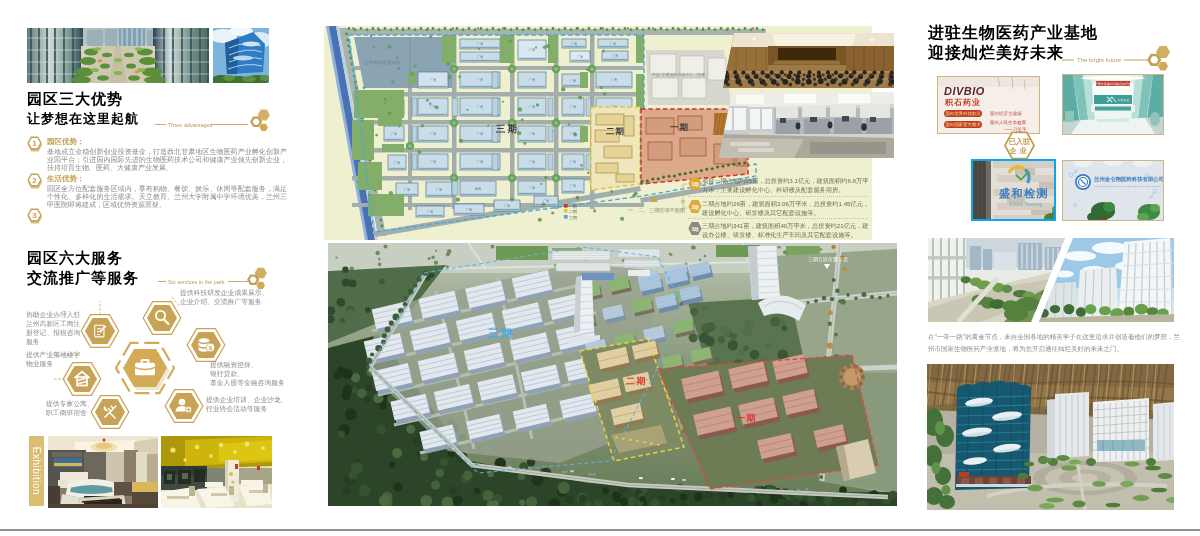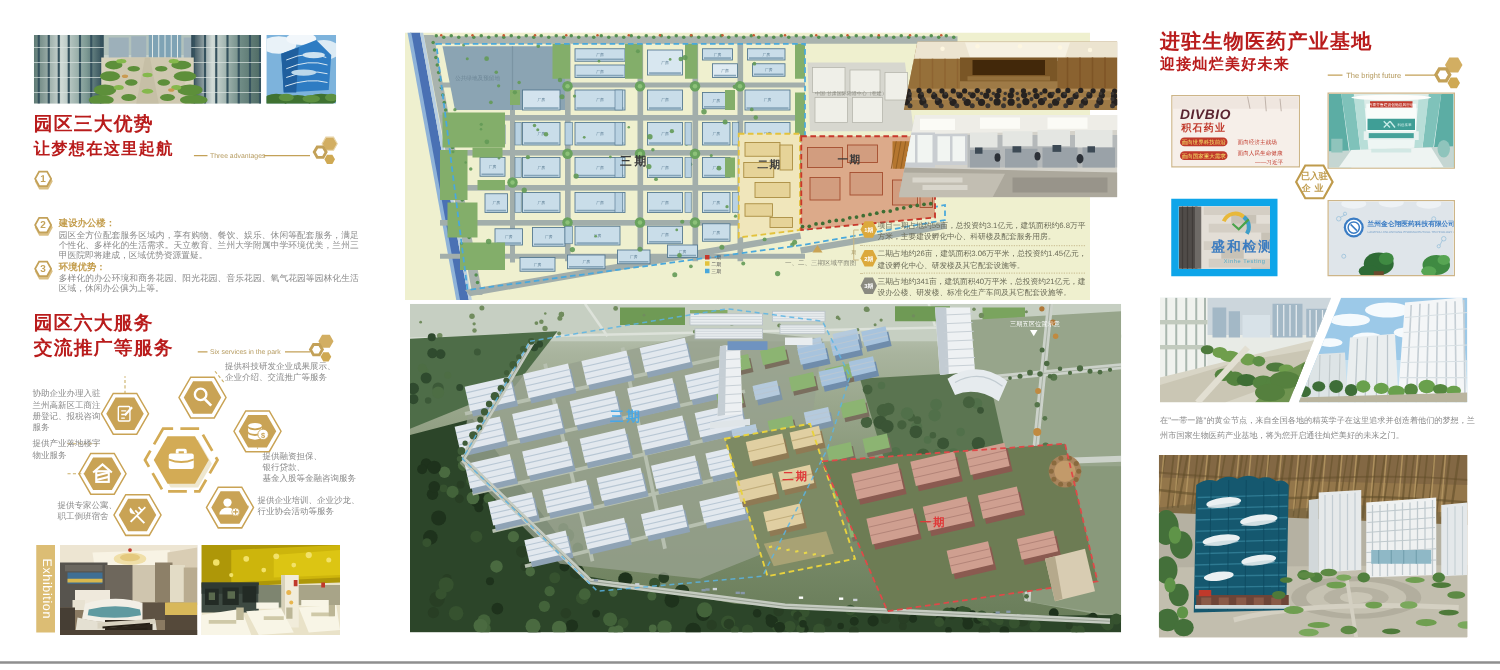--- a/index.html
+++ b/index.html
@@ -1,20 +1,20 @@
 <!DOCTYPE html>
 <html><head>
 <meta charset="utf-8">
 <style>
   html,body{margin:0;padding:0;}
   body{width:1200px;height:536px;overflow:hidden;background:#ffffff;
        font-family:"Liberation Sans", sans-serif;}
   #page{position:relative;width:1200px;height:536px;background:#fff;}
   .abs{position:absolute;}
-  .hd{font-weight:bold;color:#b91c1c;letter-spacing:1px;font-family:Liberation Mono, monospace;}
+  .hd{font-weight:bold;color:#000000;letter-spacing:1px;font-family:Liberation Mono, monospace;}
 </style>
 </head>
 <body>
 <div id="page">
 
 <div id="leftcol" class="abs" style="left:0;top:0;width:320px;height:440px;">
 
   <div class="abs" style="left:27px;top:28px;width:182px;height:55px;overflow:hidden;">
     <svg width="182" height="55" viewBox="0 0 182 55">
       <rect x="0" y="0" width="182" height="55" fill="#c5d0ca"></rect>
@@ -158,46 +158,46 @@
   </div>
 
   <div class="abs" style="left:27px;top:136px;width:16px;height:17px;">
     <svg width="16" height="17" viewBox="0 0 16 17">
       <polygon points="4.4,2.5 11.6,2.5 15.2,9 11.6,15.5 4.4,15.5 0.8,9" fill="#dabf84"></polygon>
       <polygon points="4.3,1.2 10.7,1.2 13.9,7 10.7,12.8 4.3,12.8 1.1,7" fill="#fff" stroke="#c3a158" stroke-width="1.4"></polygon>
       <text x="7.5" y="9.6" text-anchor="middle" font-size="8" font-weight="bold" fill="#c3a158">1</text>
     </svg>
   </div>
 
+  <div class="abs" style="left:47px;top:137px;width:240px;">
+    <div style="font-size:7.5px;font-weight:bold;color:#c49e4e;">园区优势：</div>
+    <div style="font-size:7px;color:#8a8a8a;line-height:8px;margin-top:0.5px;text-align:justify;">基地成立金稳创新创业投资基金，打造西北甘肃地区生物医药产业孵化创新产业园平台；引进国内国际先进的生物医药技术公司和健康产业领先创新企业，扶持培育生物、医药、大健康产业发展。</div>
+  </div>
 
   <div class="abs" style="left:27px;top:173px;width:16px;height:17px;">
     <svg width="16" height="17" viewBox="0 0 16 17">
       <polygon points="4.4,2.5 11.6,2.5 15.2,9 11.6,15.5 4.4,15.5 0.8,9" fill="#dabf84"></polygon>
       <polygon points="4.3,1.2 10.7,1.2 13.9,7 10.7,12.8 4.3,12.8 1.1,7" fill="#fff" stroke="#c3a158" stroke-width="1.4"></polygon>
       <text x="7.5" y="9.6" text-anchor="middle" font-size="8" font-weight="bold" fill="#c3a158">2</text>
     </svg>
   </div>
 
   <div class="abs" style="left:47px;top:174px;width:240px;">
-    <div style="font-size:7.5px;font-weight:bold;color:#c49e4e;">建设办公楼：</div>
+    <div style="font-size:7.5px;font-weight:bold;color:#c49e4e;">生活优势：</div>
     <div style="font-size:7px;color:#8a8a8a;line-height:8px;margin-top:0.5px;text-align:justify;">园区全方位配套服务区域内，享有购物、餐饮、娱乐、休闲等配套服务，满足个性化、多样化的生活需求。天立教育、兰州大学附属中学环境优美，兰州三甲医院即将建成，区域优势资源置疑。</div>
   </div>
 
   <div class="abs" style="left:27px;top:208px;width:16px;height:17px;">
     <svg width="16" height="17" viewBox="0 0 16 17">
       <polygon points="4.4,2.5 11.6,2.5 15.2,9 11.6,15.5 4.4,15.5 0.8,9" fill="#dabf84"></polygon>
       <polygon points="4.3,1.2 10.7,1.2 13.9,7 10.7,12.8 4.3,12.8 1.1,7" fill="#fff" stroke="#c3a158" stroke-width="1.4"></polygon>
       <text x="7.5" y="9.6" text-anchor="middle" font-size="8" font-weight="bold" fill="#c3a158">3</text>
     </svg>
   </div>
 
-  <div class="abs" style="left:47px;top:209px;width:240px;">
-    <div style="font-size:7.5px;font-weight:bold;color:#c49e4e;">环境优势：</div>
-    <div style="font-size:7px;color:#8a8a8a;line-height:8px;margin-top:0.5px;text-align:justify;">多样化的办公环境和商务花园、阳光花园、音乐花园、氧气花园等园林化生活区域，休闲办公俱为上等。</div>
-  </div>
 
   <div class="abs hd" style="left:27px;top:249px;font-size:15px;">园区六大服务</div>
   <div class="abs hd" style="left:27px;top:269px;font-size:15px;">交流推广等服务</div>
 
   <div class="abs" style="left:158px;top:274px;width:92px;height:14px;">
     <svg width="92" height="14" viewBox="0 0 92 14">
       <line x1="0" y1="7.5" x2="8" y2="7.5" stroke="#c3a158" stroke-width="0.9"></line>
       <text x="10" y="9.5" font-size="5.5" fill="#b59a5e">Six services in the park</text>
       <line x1="70" y1="7.5" x2="90" y2="7.5" stroke="#c3a158" stroke-width="0.9"></line>
     </svg>
@@ -2032,21 +2032,21 @@
         </g>
 <polygon points="96,30 254,4 330,14 352,58 334,116 282,218 150,230 42,124" fill="none" stroke="#5ab4e4" stroke-width="1.2" stroke-dasharray="4,3" opacity="0.85"></polygon>
 </svg>
   </div>
 
 </div>
 
 <div id="rightcol">
 
   <div class="abs hd" style="left:928px;top:23px;font-size:16px;">进驻生物医药产业基地</div>
-  <div class="abs hd" style="left:928px;top:43px;font-size:12px;">迎接灿烂美好未来</div>
+  <div class="abs hd" style="left:928px;top:43px;font-size:16px;">迎接灿烂美好未来</div>
 
   <div class="abs" style="left:1062px;top:52px;width:86px;height:14px;">
     <svg width="86" height="14" viewBox="0 0 86 14">
       <line x1="0" y1="8" x2="12" y2="8" stroke="#c3a158" stroke-width="1"></line>
       <text x="15" y="10" font-size="6" fill="#b59a5e">The bright future</text>
       <line x1="62" y1="8" x2="86" y2="8" stroke="#c3a158" stroke-width="1"></line>
     </svg>
   </div>
 
   <div class="abs" style="left:1146px;top:44px;width:30px;height:28px;">
@@ -2106,29 +2106,29 @@
         </g>
       <g fill="#fdfdfb">
           <ellipse cx="50" cy="3" rx="32" ry="2.2"></ellipse>
         </g>
       <g fill="#d2e8e4">
           <rect x="34" y="44" width="32" height="3"></rect>
         </g>
     </svg>
   </div>
 
-  <div class="abs" style="left:1031px;top:131px;width:41px;height:37px;">
+  <div class="abs" style="left:999px;top:131px;width:41px;height:37px;">
     <svg width="41" height="29" viewBox="0 0 41 29">
       <polygon points="13.2,1.4 27.8,1.4 35.1,14.5 27.8,27.6 13.2,27.6 5.9,14.5" fill="#ffffff" stroke="#bf9b4c" stroke-width="1.7"></polygon>
       <text x="20.5" y="12.6" text-anchor="middle" font-size="7.2" font-weight="bold" fill="#bf9b4c">已入驻</text>
       <text x="20.5" y="21.8" text-anchor="middle" font-size="7.2" font-weight="bold" fill="#bf9b4c" letter-spacing="3">企业</text>
     </svg>
   </div>
 
-  <div class="abs" style="left:937px;top:159px;width:85px;height:62px;border:6px solid #0ea5e9;box-sizing:border-box;overflow:hidden;">
+  <div class="abs" style="left:971px;top:159px;width:85px;height:62px;border:2px solid #0ea5e9;box-sizing:border-box;overflow:hidden;">
     <svg width="101" height="60" viewBox="0 0 101 60">
       <rect width="101" height="60" fill="#e3ded6"></rect>
       <g fill="#d4cec4">
           <rect x="20" y="0" width="81" height="7"></rect>
           <rect x="24" y="14" width="77" height="7"></rect>
           <rect x="20" y="28" width="81" height="7"></rect>
           <rect x="24" y="42" width="77" height="7"></rect>
           <rect x="20" y="54" width="81" height="6"></rect>
         </g>
       <g fill="#c8c2b6">

